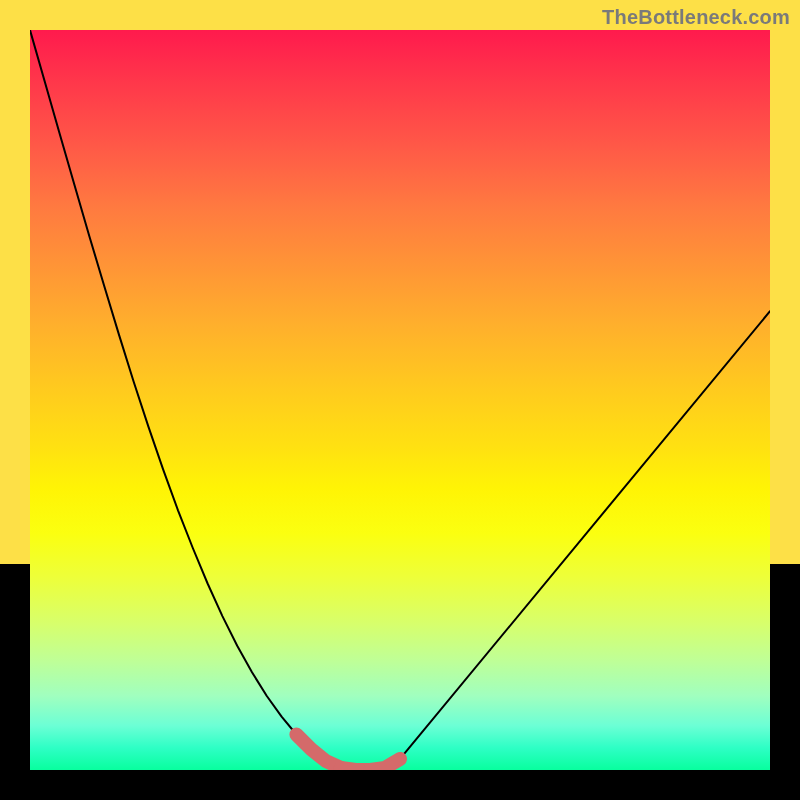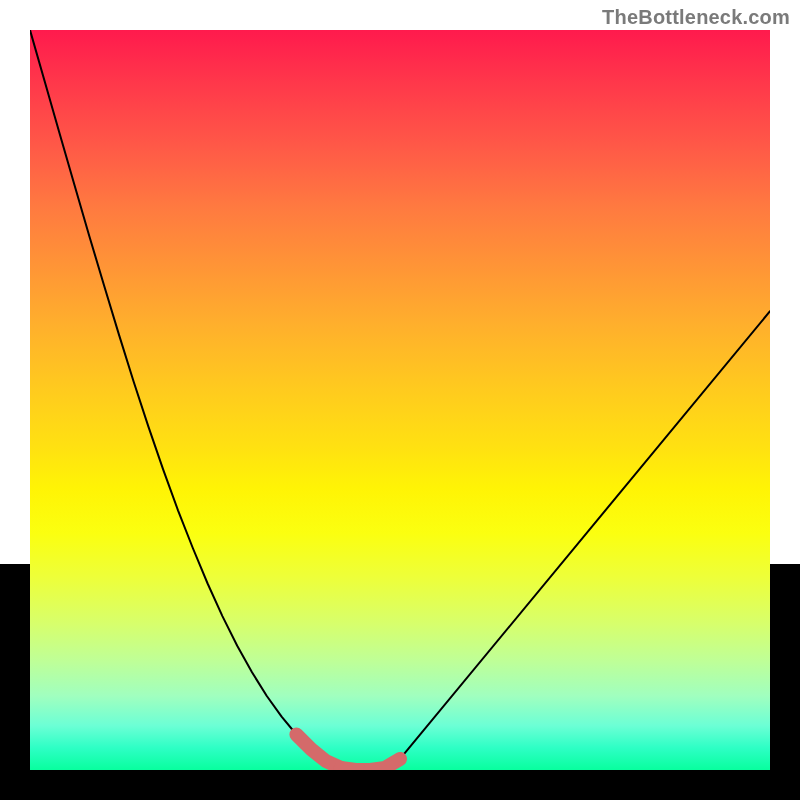--- a/index.html
+++ b/index.html
@@ -1,21 +1,21 @@
 <!DOCTYPE html>
 <html><head>
 <meta charset="utf-8">
 <style>
   * { margin: 0; padding: 0; box-sizing: border-box; }
   html, body { width: 800px; height: 800px; overflow: hidden; background: #000; }
   .frame {
     position: relative;
     width: 800px;
     height: 564px;
-    background: #ffffff;
+    background: #fde047;
     text-align: right;
   }
   .plot-area {
     position: absolute;
     left: 30px;
     top: 30px;
     width: 740px;
     height: 740px;
     background: linear-gradient(to bottom,
       #ff1a4d 0%,

